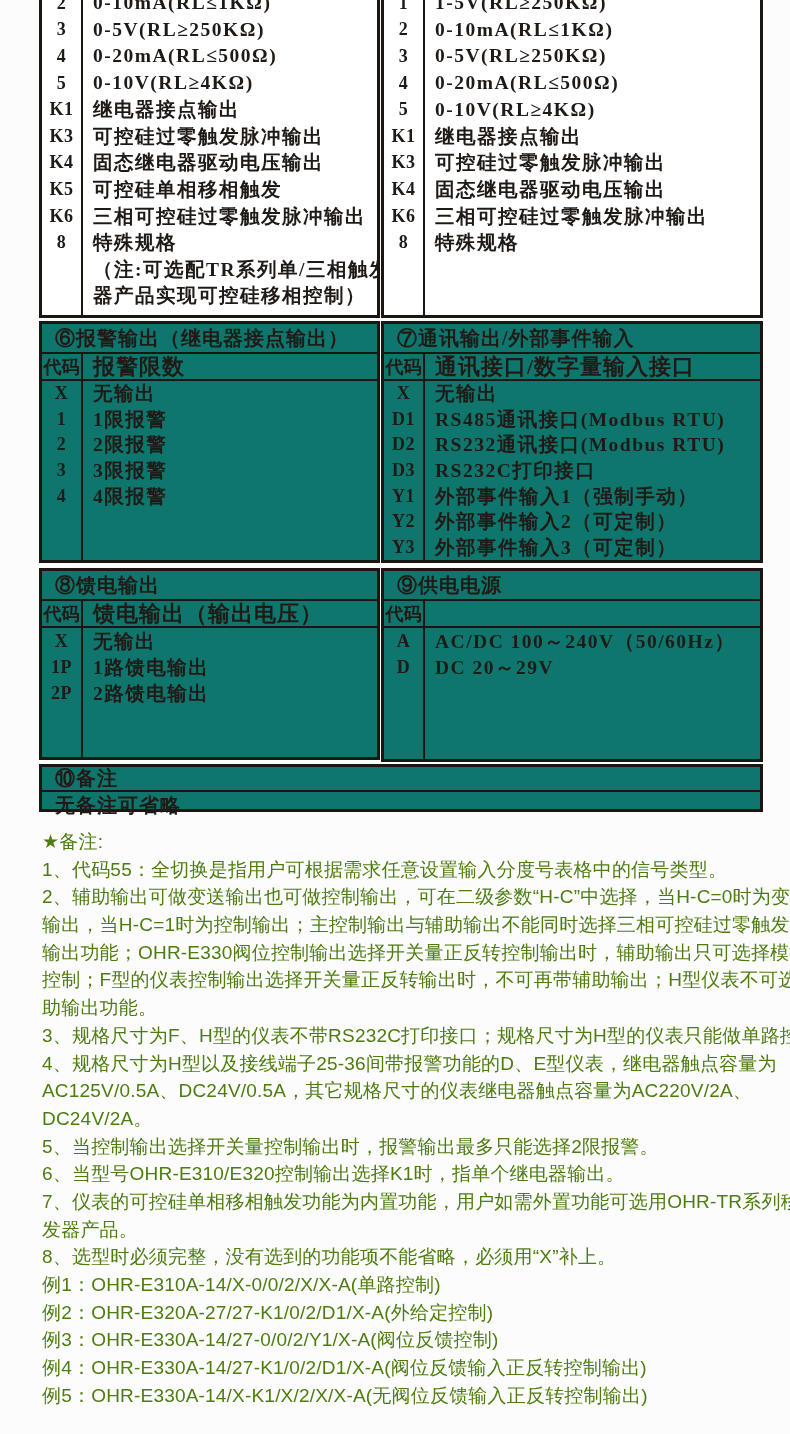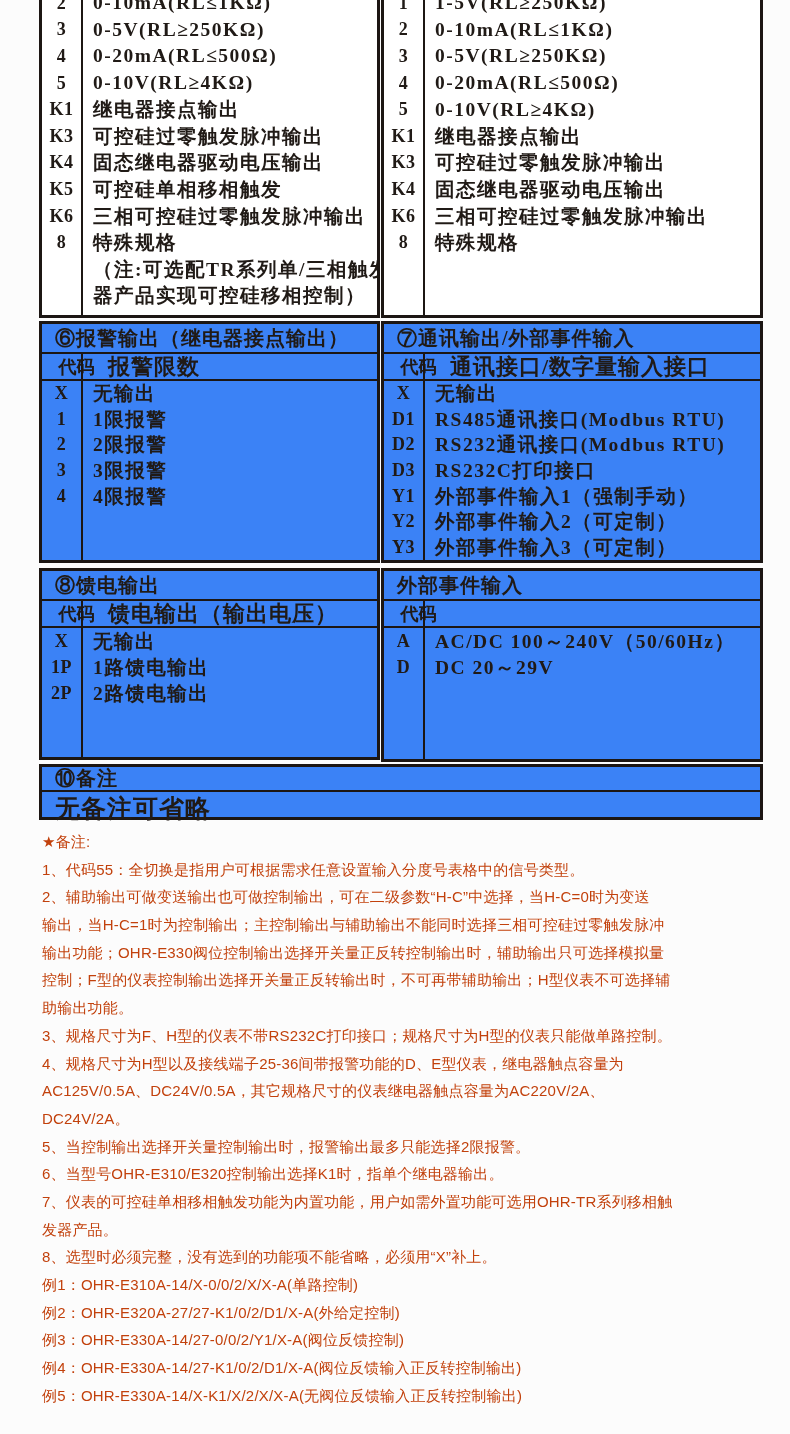--- a/index.html
+++ b/index.html
@@ -12,41 +12,41 @@
   .rows{position:relative;}
   .toptbl .rows{margin-top:-10px;}
   .row{display:flex;align-items:center;}
   .toptbl .row{height:26.6px;}
   .cell{font-family:"Liberation Serif","DejaVu Serif",serif;font-weight:700;white-space:nowrap;}
   .code{width:39px;flex:none;text-align:center;font-size:18px;letter-spacing:0.5px;}
   .desc{flex:1;padding-left:12px;font-size:19.5px;letter-spacing:1.5px;}
   .vline{position:absolute;left:39px;top:0;bottom:0;width:2px;background:#1c1613;}
 
   
-  .sect{position:absolute;background:#3b82f6;border:3px solid #1c1613;box-sizing:border-box;display:flex;flex-direction:column;}
+  .sect{position:absolute;background:#0f766e;border:3px solid #1c1613;box-sizing:border-box;display:flex;flex-direction:column;}
   .sect-title{height:28px;flex:none;border-bottom:2px solid #1c1613;display:flex;align-items:center;padding-left:13px;
               font-family:"Liberation Serif","DejaVu Serif",serif;font-weight:700;font-size:20px;letter-spacing:1px;white-space:nowrap;}
   .sect-cols{height:25px;flex:none;border-bottom:2px solid #1c1613;display:flex;align-items:center;
-             font-family:"Liberation Serif","DejaVu Serif",serif;font-weight:700;white-space:nowrap;padding-left:15px;}
+             font-family:"Liberation Serif","DejaVu Serif",serif;font-weight:700;white-space:nowrap;}
   .sect-cols .colcode{width:39px;flex:none;text-align:center;font-size:18px;}
   .sect-cols .coldesc{flex:1;padding-left:12px;font-size:22px;letter-spacing:1px;}
   .sect-body{position:relative;flex:1;}
   .sect .vline{top:30px;}
   .r6 .row{height:25.6px;}
   .r8 .row{height:26px;}
 
   
   .remark-title{height:23px;flex:none;border-bottom:2px solid #1c1613;display:flex;align-items:center;padding-left:13px;
                 font-family:"Liberation Serif","DejaVu Serif",serif;font-weight:700;font-size:20px;letter-spacing:1px;}
   .remark-body{flex:1;display:flex;align-items:center;padding-left:13px;
-               font-family:"Liberation Serif","DejaVu Serif",serif;font-weight:700;font-size:25px;letter-spacing:1px;}
+               font-family:"Liberation Serif","DejaVu Serif",serif;font-weight:700;font-size:20px;letter-spacing:1px;}
 
   
   .notes{position:absolute;left:42px;top:828px;width:734px;}
-  .nline{height:27.7px;line-height:27.7px;white-space:nowrap;font-size:15px;color:#c2410c;letter-spacing:0.2px;}
+  .nline{height:27.7px;line-height:27.7px;white-space:nowrap;font-size:19px;color:#4d7c0f;letter-spacing:0.2px;}
 </style>
 </head>
 <body>
 
 <div class="page">
 
   <div class="tbl toptbl" id="tl" style="left:39px;top:0;width:341px;height:318px;">
     <div class="vline"></div>
     <div class="rows">
 
@@ -271,40 +271,40 @@
         <div class="row">
           <div class="cell code">2P</div>
           <div class="cell desc">2路馈电输出</div>
         </div>
 
       </div>
     <div class="vline"></div>
   </div>
 
   <div class="sect" id="s9" style="left:381px;top:568px;width:382px;height:194px;">
-    <div class="sect-title">外部事件输入</div>
+    <div class="sect-title">⑨供电电源</div>
     <div class="sect-cols">
       <div class="colcode">代码</div>
     </div>
     <div class="sect-body r8">
 
         <div class="row">
           <div class="cell code">A</div>
           <div class="cell desc">AC/DC 100～240V（50/60Hz）</div>
         </div>
 
         <div class="row">
           <div class="cell code">D</div>
           <div class="cell desc">DC 20～29V</div>
         </div>
       </div>
     <div class="vline"></div>
   </div>
 
-  <div class="sect" id="s10" style="left:39px;top:764px;width:724px;height:56px;">
+  <div class="sect" id="s10" style="left:39px;top:764px;width:724px;height:48px;">
     <div class="remark-title">⑩备注</div>
     <div class="remark-body">无备注可省略</div>
   </div>
 
   <div class="notes">
 
       <div class="nline">★备注:</div>
 
       <div class="nline">1、代码55：全切换是指用户可根据需求任意设置输入分度号表格中的信号类型。</div>
 

